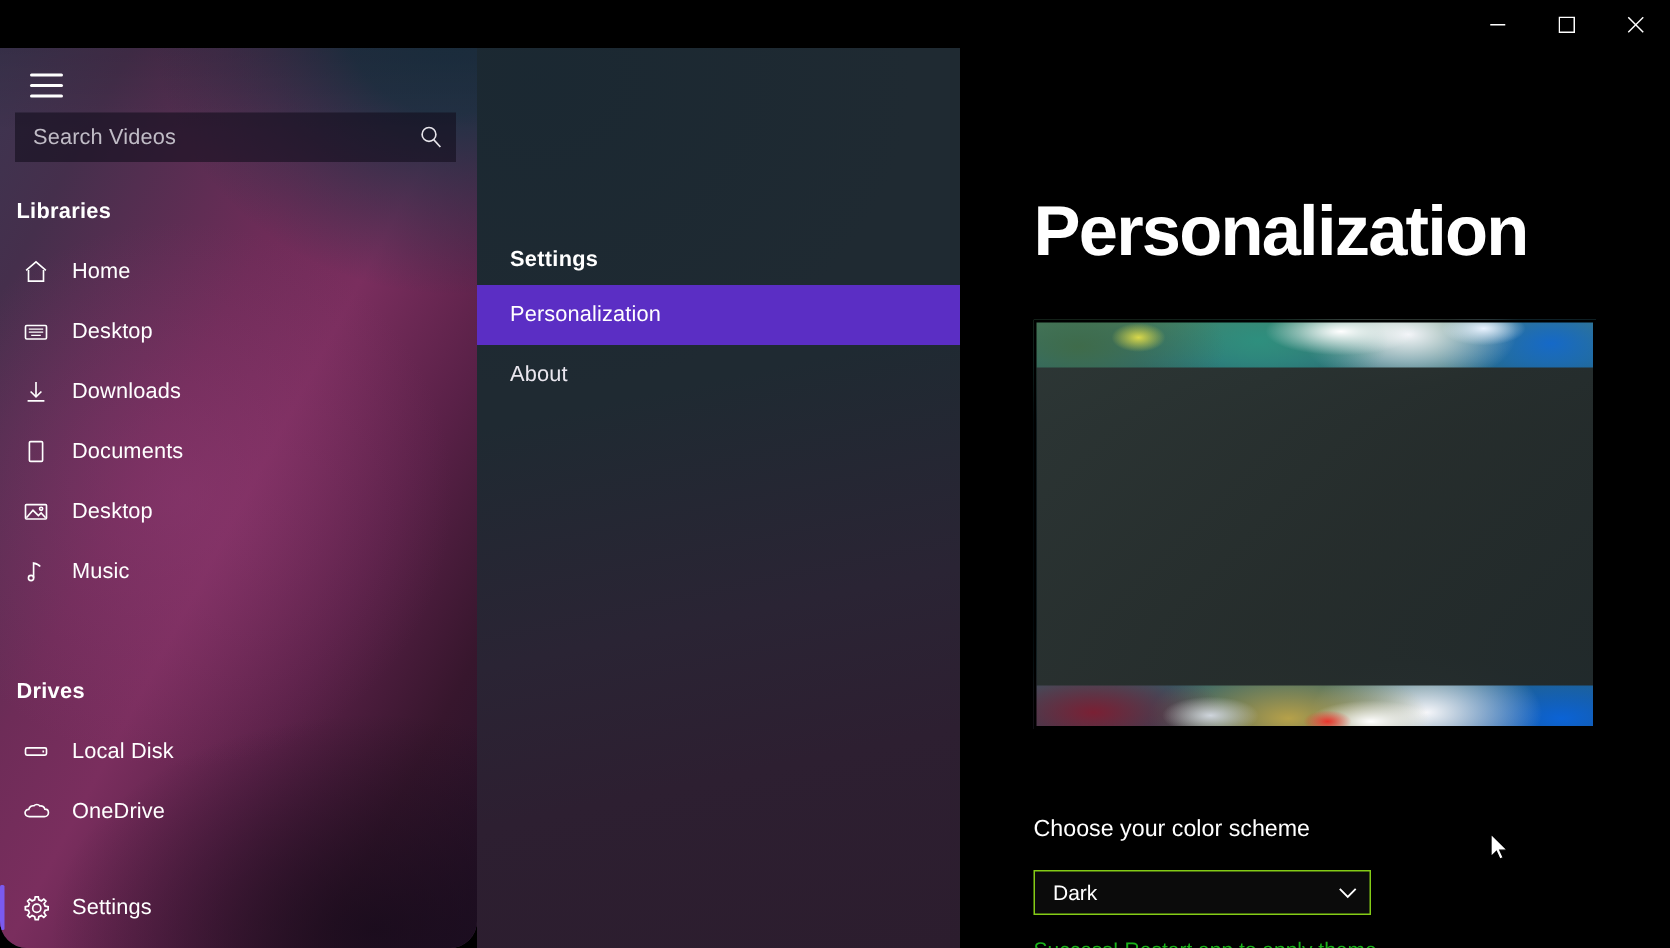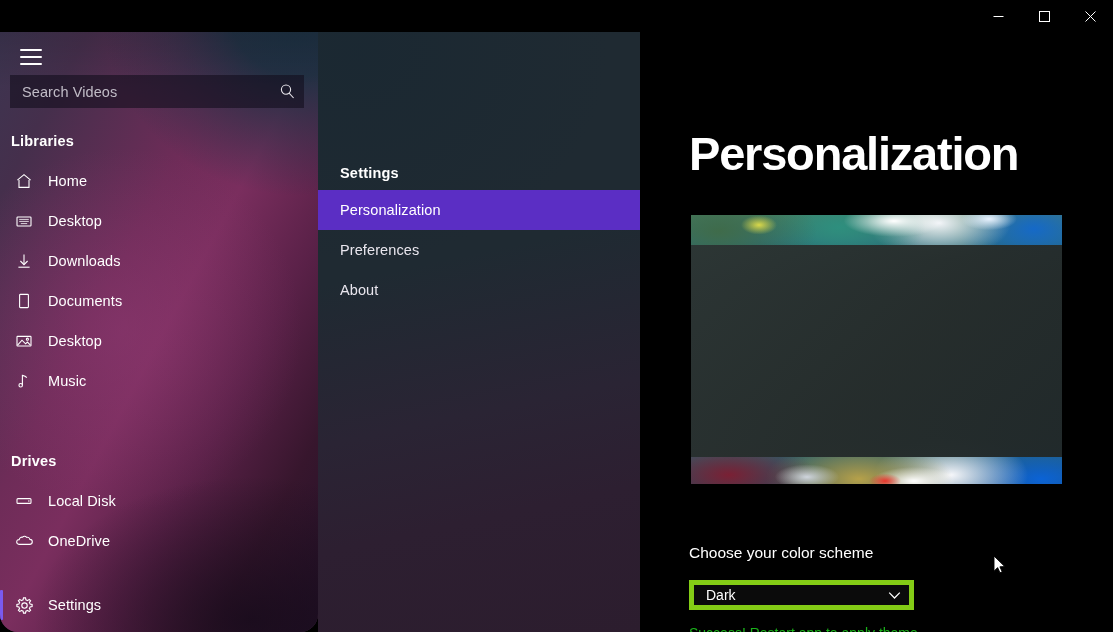--- a/index.html
+++ b/index.html
@@ -101,21 +101,21 @@
       radial-gradient(ellipse 26px 12px at 196px 268px, #e8342c 0%, rgba(232,52,44,0) 62%),
       radial-gradient(ellipse 60px 20px at 225px 268px, #ffffff 0%, rgba(255,255,255,0) 70%),
       radial-gradient(ellipse 46px 18px at 118px 264px, #cfd5dd 0%, rgba(207,213,221,0) 70%); }
   .pv-overlay { position:absolute; left:2px; top:32px; width:371px; height:212px;
                 background:linear-gradient(135deg, #2c3534 0%, #262d2c 55%, #21292a 100%);
                 opacity:0.985; }
   .pv-border { position:absolute; inset:0; border:2px solid #000; }
 
   .field-label { position:absolute; left:49px; top:512px; color:#fff; font-size:15.5px; }
   .select { position:absolute; left:49px; top:548px; width:225px; height:30px;
-            background:#0b0b0b; border:5px solid #84cc16; display:flex; align-items:center; }
+            background:#0b0b0b; border:1px solid #84cc16; display:flex; align-items:center; }
   .select .val { flex:1; padding-left:12px; color:#fff; font-size:14px; }
   .select .chev { width:30px; display:flex; align-items:center; justify-content:center; color:#fff; }
   .status-msg { position:absolute; left:49px; top:593px; color:#19b319; font-size:14px; }
 
   .cursor { position:absolute; left:993px; top:555px; z-index:60; pointer-events:none; }
 </style>
 </head>
 <body>
 
 <div id="app">
@@ -259,21 +259,20 @@
     </div>
   </div>
 
   <div class="settings-panel">
     <div class="sp-bg"></div>
     <div class="sp-bg2"></div>
     <div class="sp-content">
       <div class="sp-title">Settings</div>
       <div class="sp-list">
         <div class="sp-item selected">Personalization</div>
-        <div class="sp-item">Preferences</div>
         <div class="sp-item">About</div>
       </div>
     </div>
   </div>
 
   <div class="main">
     <div class="page-title">Personalization</div>
 
     <div class="preview">
       <div class="pv-img">

